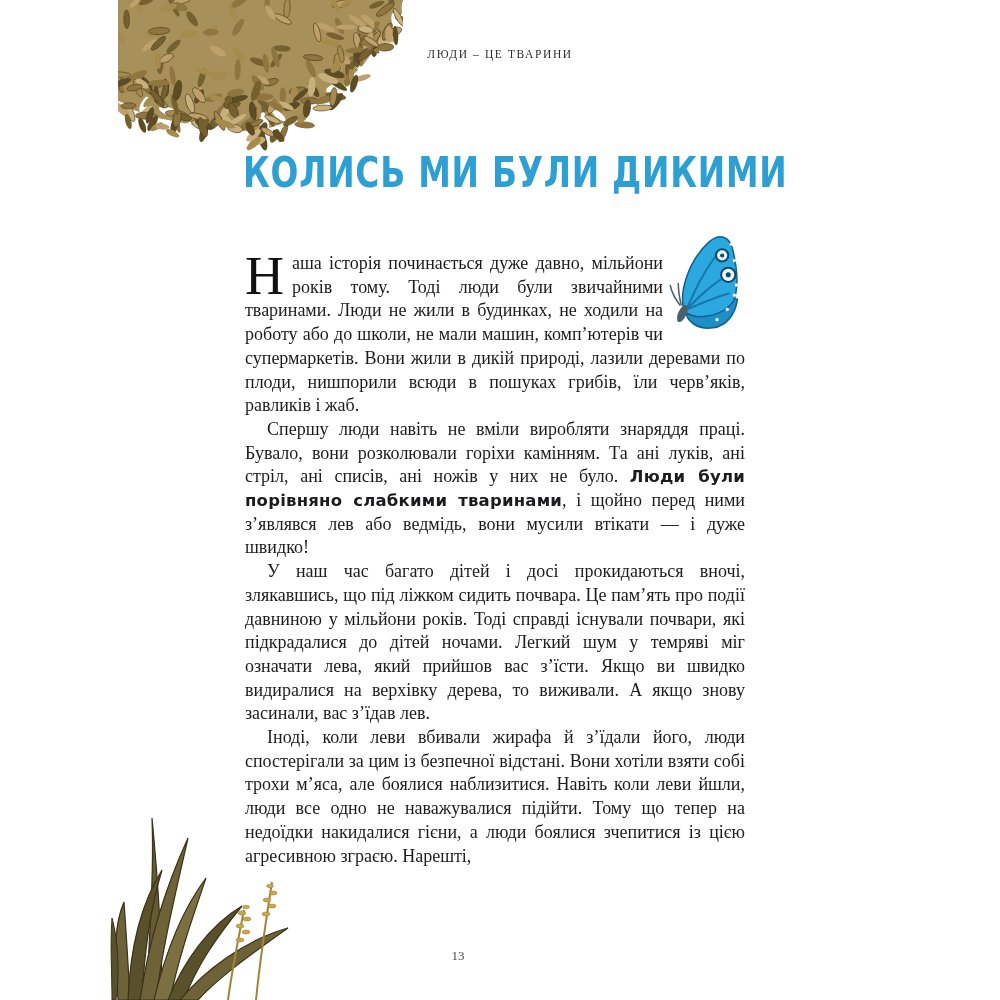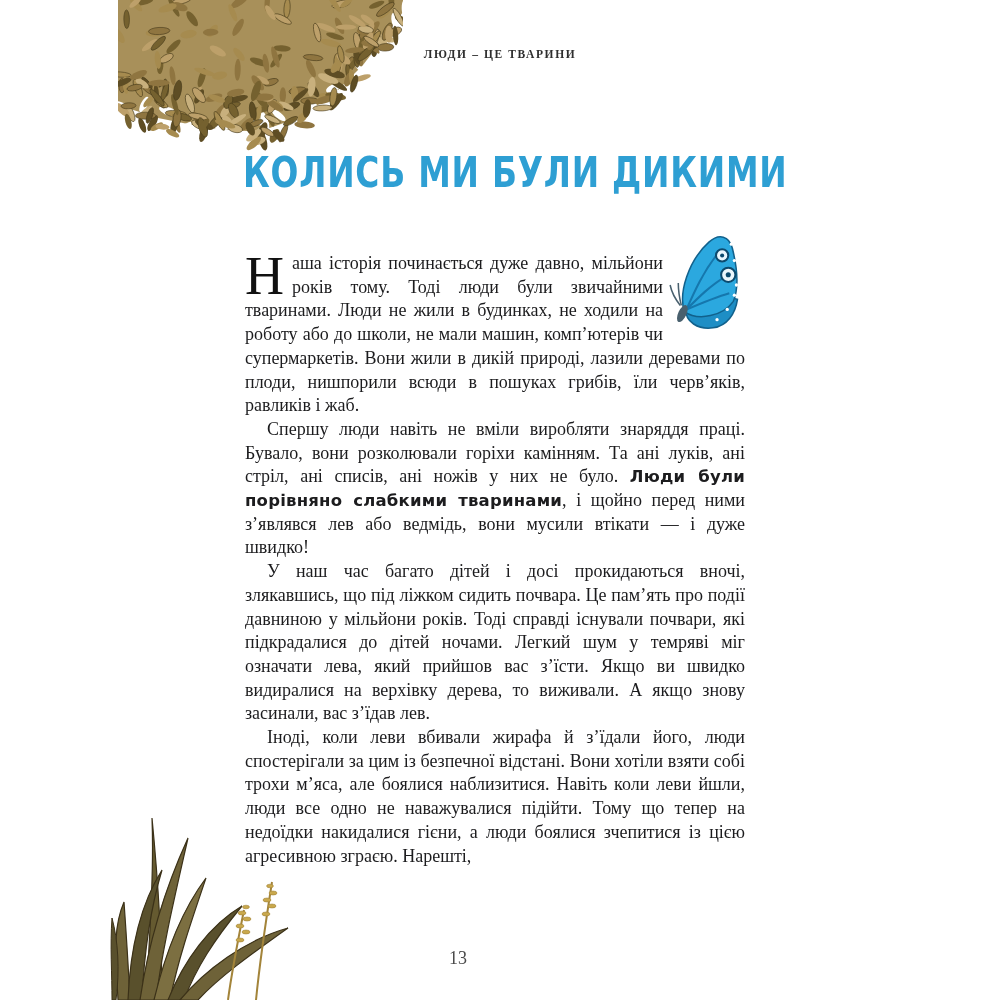--- a/index.html
+++ b/index.html
@@ -1,20 +1,20 @@
 <!DOCTYPE html>
 <html><head>
 <meta charset="utf-8">
 <style>
   html,body{margin:0;padding:0;width:1000px;height:1000px;background:#ffffff;overflow:hidden;
             font-family:"Liberation Serif", serif;}
   .page{position:relative;width:1000px;height:1000px;background:#fff;}
 
   .running-header{position:absolute;top:48px;left:0;width:1000px;text-align:center;
-    font-size:11.5px;font-weight:700;letter-spacing:1.6px;color:#2e2e2e;}
+    font-size:11.5px;font-weight:400;letter-spacing:1.6px;color:#2e2e2e;}
 
   .chapter-title{position:absolute;left:243px;top:152px;width:640px;
     font-family:"DejaVu Sans", sans-serif;font-weight:800;font-size:42px;line-height:1;
     letter-spacing:1px;color:#2e9fd3;transform:scaleX(0.78);transform-origin:left top;
     white-space:nowrap;}
 
   .content{position:absolute;left:245px;top:252px;width:500px;
     font-size:18px;line-height:23.7px;color:#1c1c1e;text-align:justify;}
   .content p{margin:0;}
   .content p.indent{text-indent:22px;}
@@ -24,21 +24,21 @@
   .bfly-spacer{float:right;width:82px;height:88px;}
 
   .emphasis{font-family:"DejaVu Sans", sans-serif;font-weight:700;font-size:16.5px;
     letter-spacing:.2px;}
 
   .butterfly{position:absolute;left:664px;top:234px;width:102px;height:102px;}
   .tree{position:absolute;left:118px;top:0;width:285px;height:152px;}
   .grass{position:absolute;left:110px;top:810px;width:195px;height:190px;}
 
   .page-number{position:absolute;top:948px;left:0;width:916px;text-align:center;
-    font-size:18px;color:#4a4a4a;}
+    font-size:13px;color:#4a4a4a;}
 </style>
 </head>
 <body>
 
 <div class="page">
 
   <svg class="tree" id="tree-svg" viewBox="0 0 285 152">
       <path d="M290,0 L0,0 L0,105 L0,105 L40,118 L90,128 L140,132 L180,118 L215,95 L245,65 L268,35 L285,12 L290,5 Z" fill="#a8905a"></path>
       <ellipse cx="142.22033607681757" cy="135.8034122085048" rx="7.461899862825788" ry="2.941568072702332" transform="rotate(79 142.22033607681757 135.8034122085048)" fill="#ffffff"></ellipse>
       <ellipse cx="146.85103737997255" cy="121.64464377572017" rx="10.51548353909465" ry="3.4251886145404664" transform="rotate(73 146.85103737997255 121.64464377572017)" fill="#ffffff"></ellipse>

